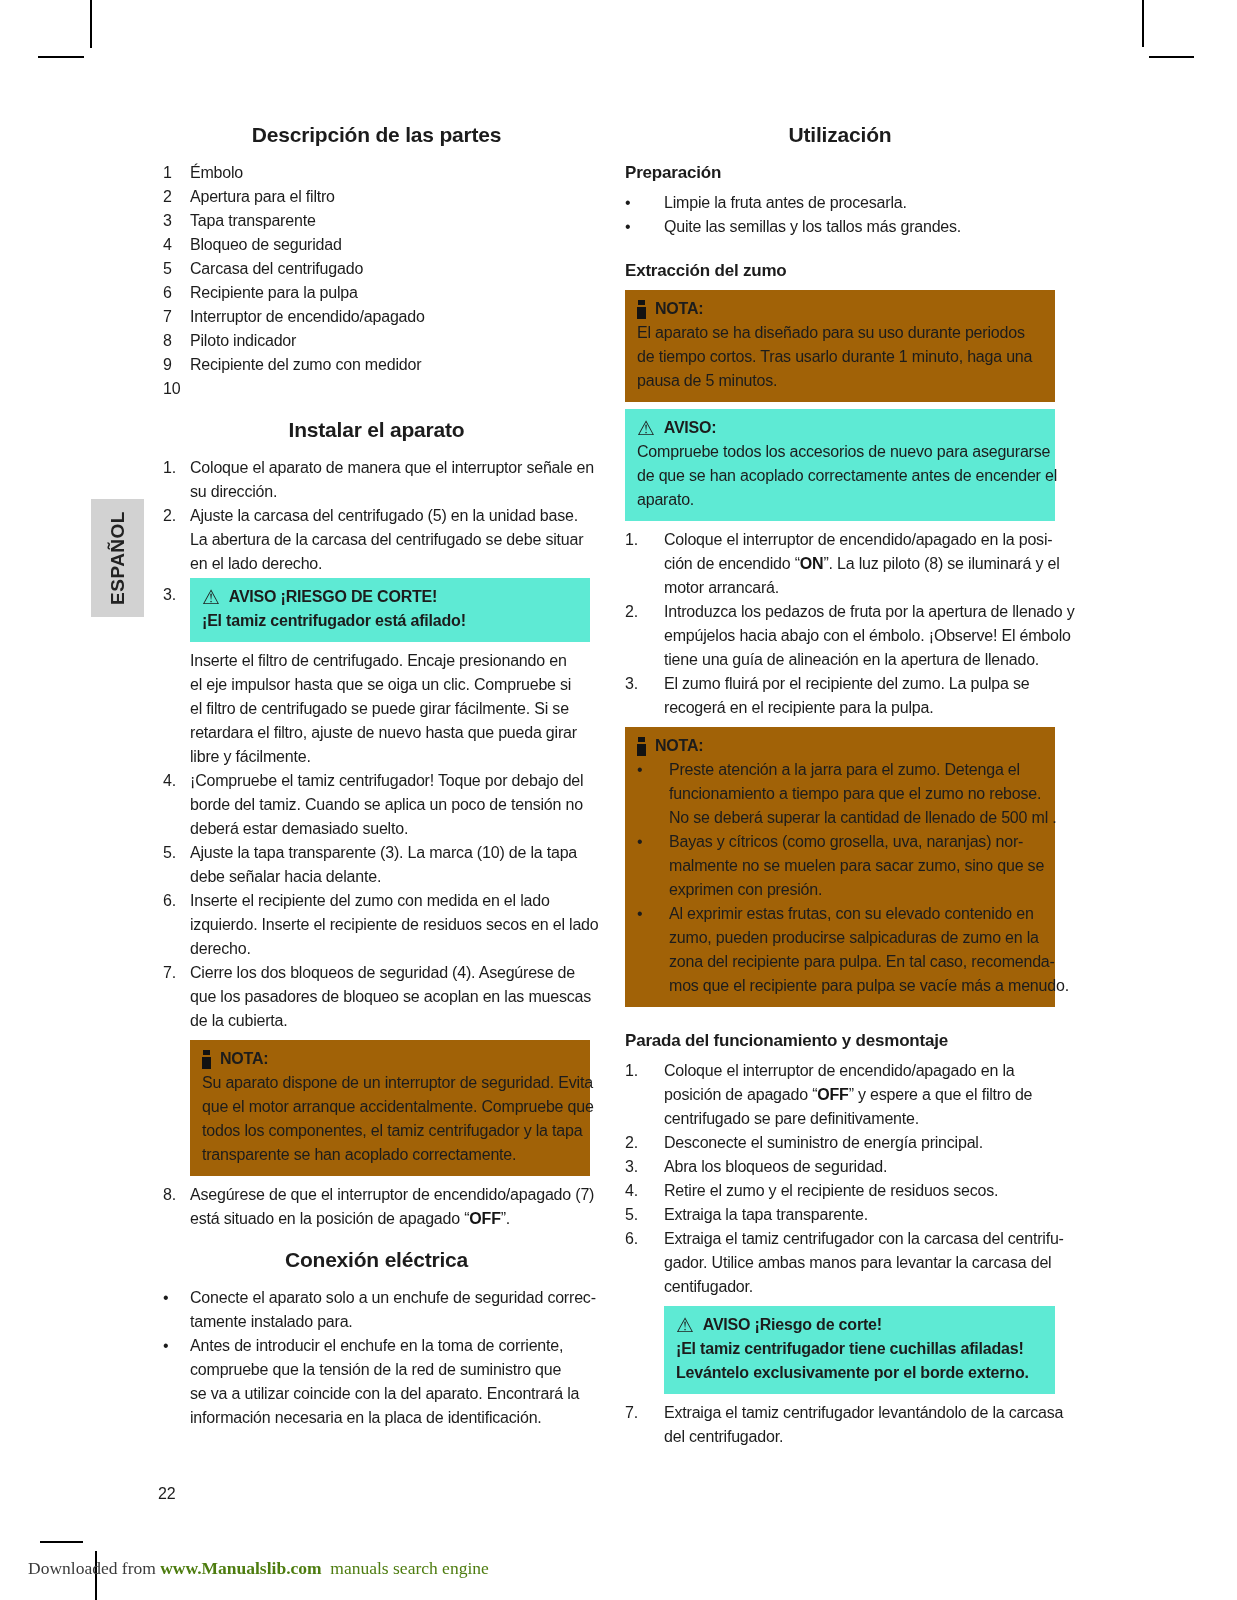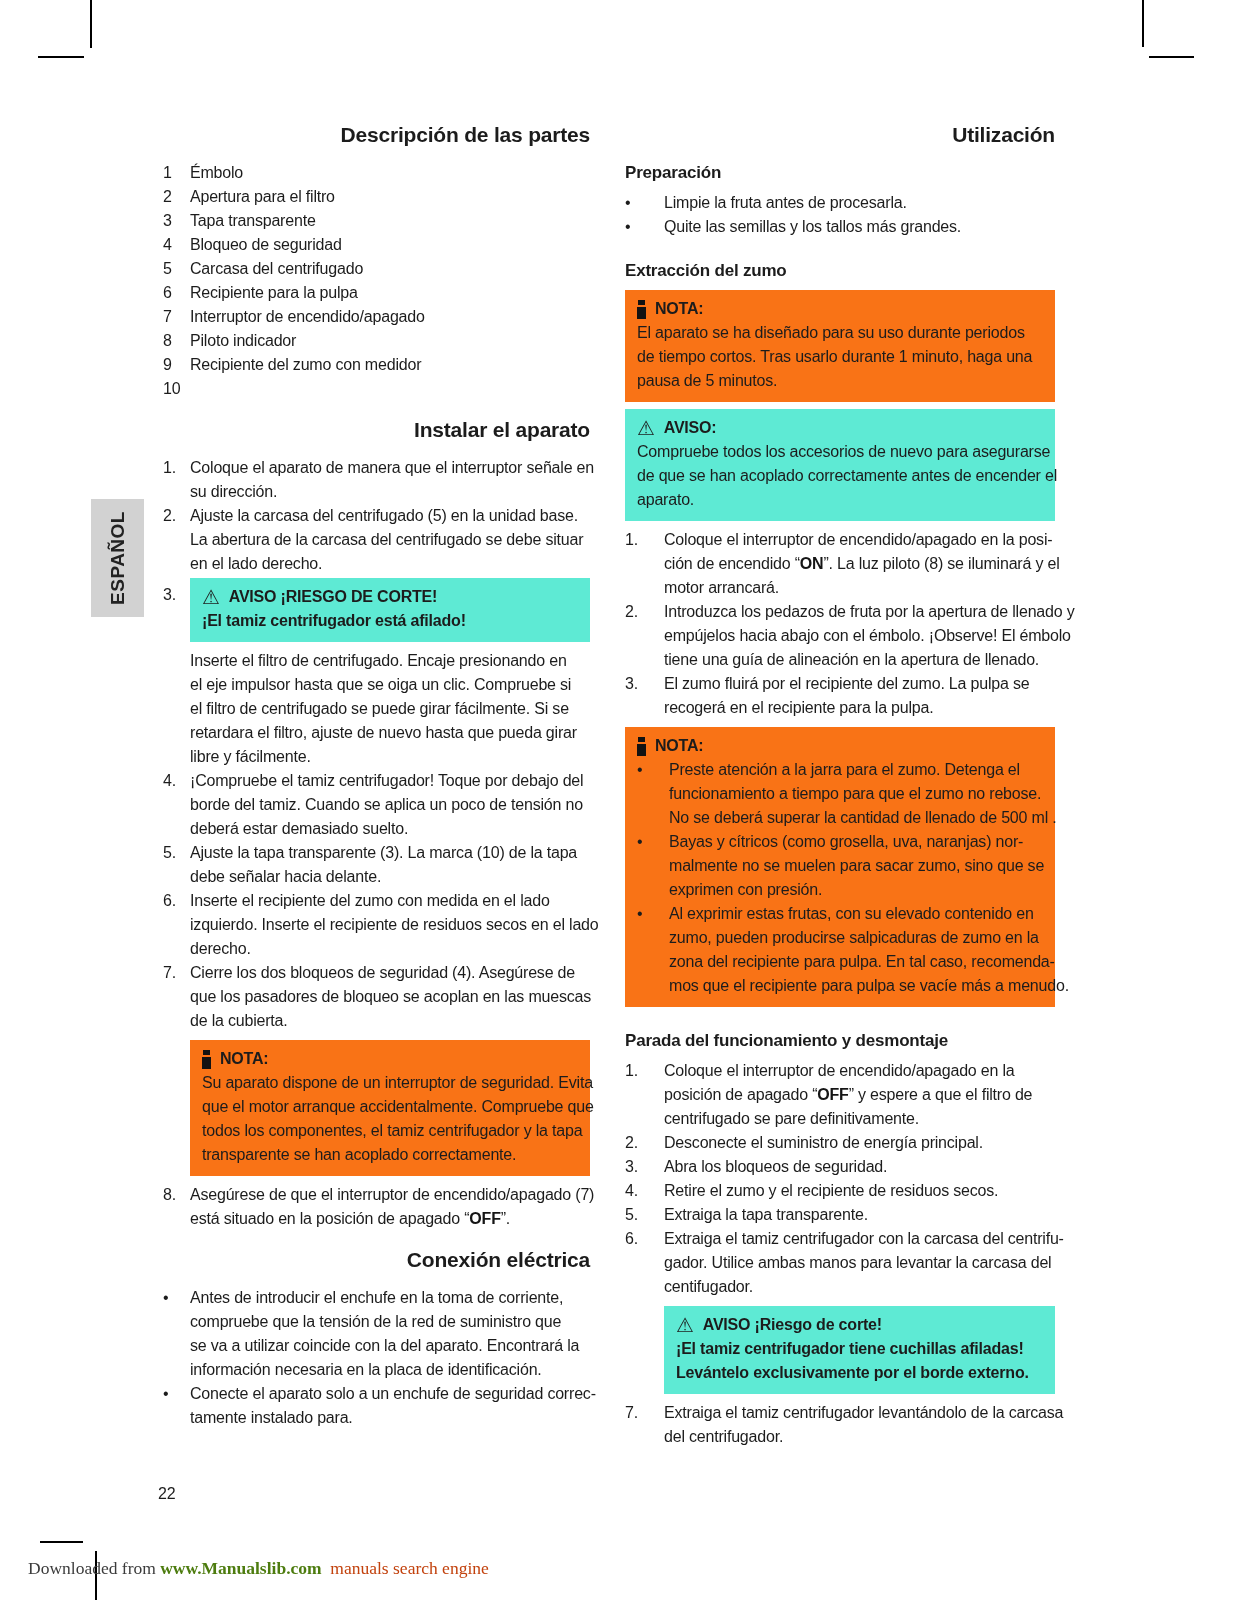--- a/index.html
+++ b/index.html
@@ -10,51 +10,51 @@
     font-size:16px;line-height:24px;letter-spacing:-0.2px;
   }
   .mark{position:absolute;background:#000;}
   .lang-tab{position:absolute;left:91px;top:499px;width:53px;height:118px;
     background:#d2d2d2;display:flex;align-items:center;justify-content:center;}
   .lang-tab span{transform:rotate(-90deg);white-space:nowrap;font-weight:bold;
     font-size:19px;letter-spacing:.5px;color:#222;}
   .col{position:absolute;top:122px;}
   .col-left{left:163px;width:427px;}
   .col-right{left:625px;width:430px;}
-  .h-title{font-size:21px;line-height:26px;font-weight:bold;text-align:right;
+  .h-title{font-size:21px;line-height:26px;font-weight:bold;text-align:center;
     letter-spacing:-0.2px;margin:0 0 13px 0;}
   .h-title.mt{margin-top:16px;}
   .h-sub{font-size:17px;font-weight:bold;margin:15px 0 6px 0;}
   .li{display:flex;margin:0;}
   .li .n{flex:none;width:27px;}
   .col-right .li .n{width:39px;}
   .li .t, .p{white-space:pre;}
   .indent{margin-left:27px;white-space:pre;}
   .bullet-marker::before{content:"\2022";}
   .box{margin:7px 0;padding:7px 10px 9px 12px;}
-  .note-box{background:#f97316;}
+  .note-box{background:#a16207;}
   .warn-box{background:#5eead4;}
   .box-hdr{display:flex;align-items:center;gap:9px;font-weight:bold;}
   .box .p{margin:0;}
   .box .li .n{width:32px;}
   .i-note{display:inline-block;width:9px;height:19px;position:relative;flex:none;}
   .i-note::before{content:"";position:absolute;top:0;left:1px;width:7px;height:5px;background:#121212;}
   .i-note::after{content:"";position:absolute;bottom:0;left:0;width:9px;height:12px;background:#121212;}
   .i-warn{flex:none;font-weight:normal;font-size:20px;line-height:20px;}
   .i-warn::before{content:"\26A0";}
   .warn-line{font-weight:bold;white-space:pre;}
   .step3row{display:flex;align-items:flex-start;}
   .step3row .n{flex:none;width:27px;padding-top:7px;}
   .step3row .box{flex:1;margin-top:2px;}
   .page-num{position:absolute;left:158px;top:1482px;font-size:16px;text-align:right;}
   .footer{position:absolute;left:28px;top:1556px;
     font-family:"Liberation Serif","DejaVu Serif",serif;
     font-size:17.5px;letter-spacing:0;color:#3c3c3c;white-space:pre;}
   .footer a{color:#4d7c0f;font-weight:bold;cursor:pointer;}
-  .footer .suffix{color:#c2410c;}
+  .footer .suffix{color:#4d7c0f;}
   b{color:#151515;}
 </style>
 </head>
 <body>
 
 <div class="page">
 
   <div class="mark" style="left:90px;top:0;width:2px;height:48px;"></div>
   <div class="mark" style="left:38px;top:56px;width:46px;height:2px;"></div>
   <div class="mark" style="left:1142px;top:0;width:2px;height:47px;"></div>
@@ -180,29 +180,29 @@
     <div class="li">
         <span class="n">8.</span>
         <span class="t"><span>Asegúrese de que el interruptor de encendido/apagado (7)
 está situado en la posición de apagado “</span><b>OFF</b><span>”.</span></span>
       </div>
 
     <div class="h-title mt">Conexión eléctrica</div>
 
     <div class="li">
         <span class="n bullet-marker"></span>
+        <span class="t">Conecte el aparato solo a un enchufe de seguridad correc-
+tamente instalado para.</span>
+      </div>
+    <div class="li">
+        <span class="n bullet-marker"></span>
         <span class="t">Antes de introducir el enchufe en la toma de corriente,
 compruebe que la tensión de la red de suministro que
 se va a utilizar coincide con la del aparato. Encontrará la
 información necesaria en la placa de identificación.</span>
-      </div>
-    <div class="li">
-        <span class="n bullet-marker"></span>
-        <span class="t">Conecte el aparato solo a un enchufe de seguridad correc-
-tamente instalado para.</span>
       </div>
 
   </div>
 
   <div class="col col-right">
 
     <div class="h-title">Utilización</div>
 
     <div class="h-sub" style="margin-top:6px;">Preparación</div>
     <div class="li">

